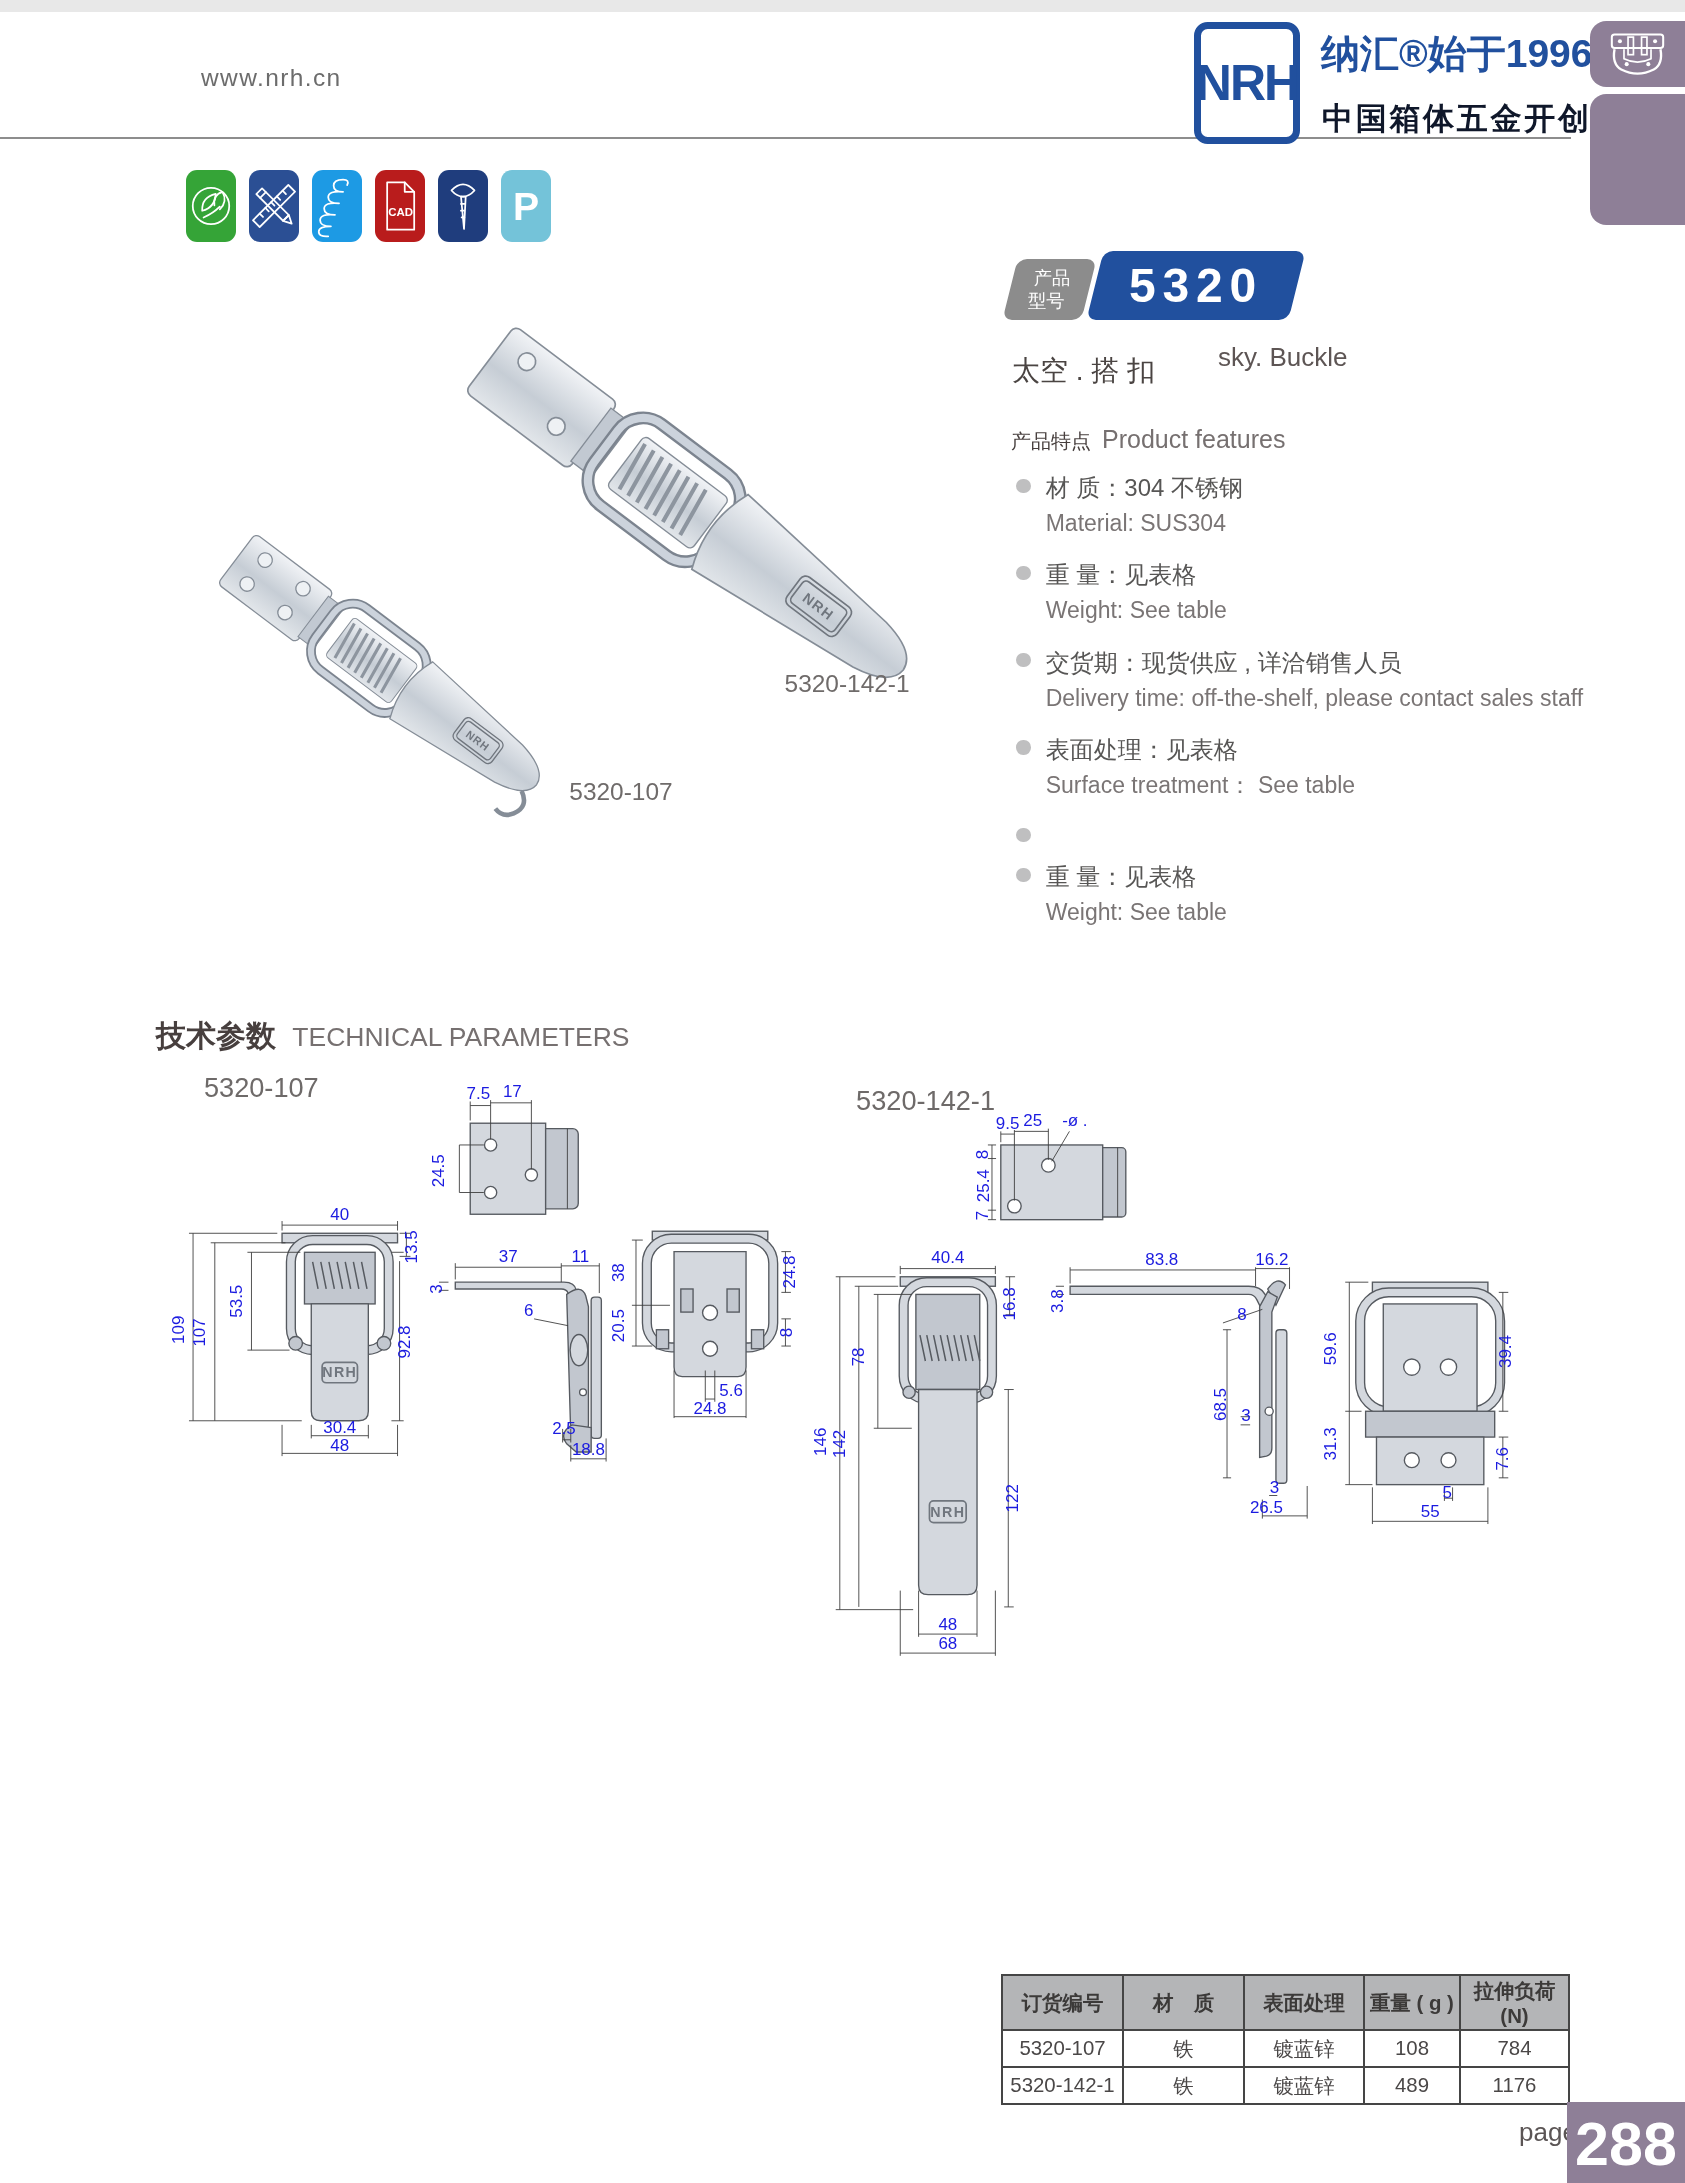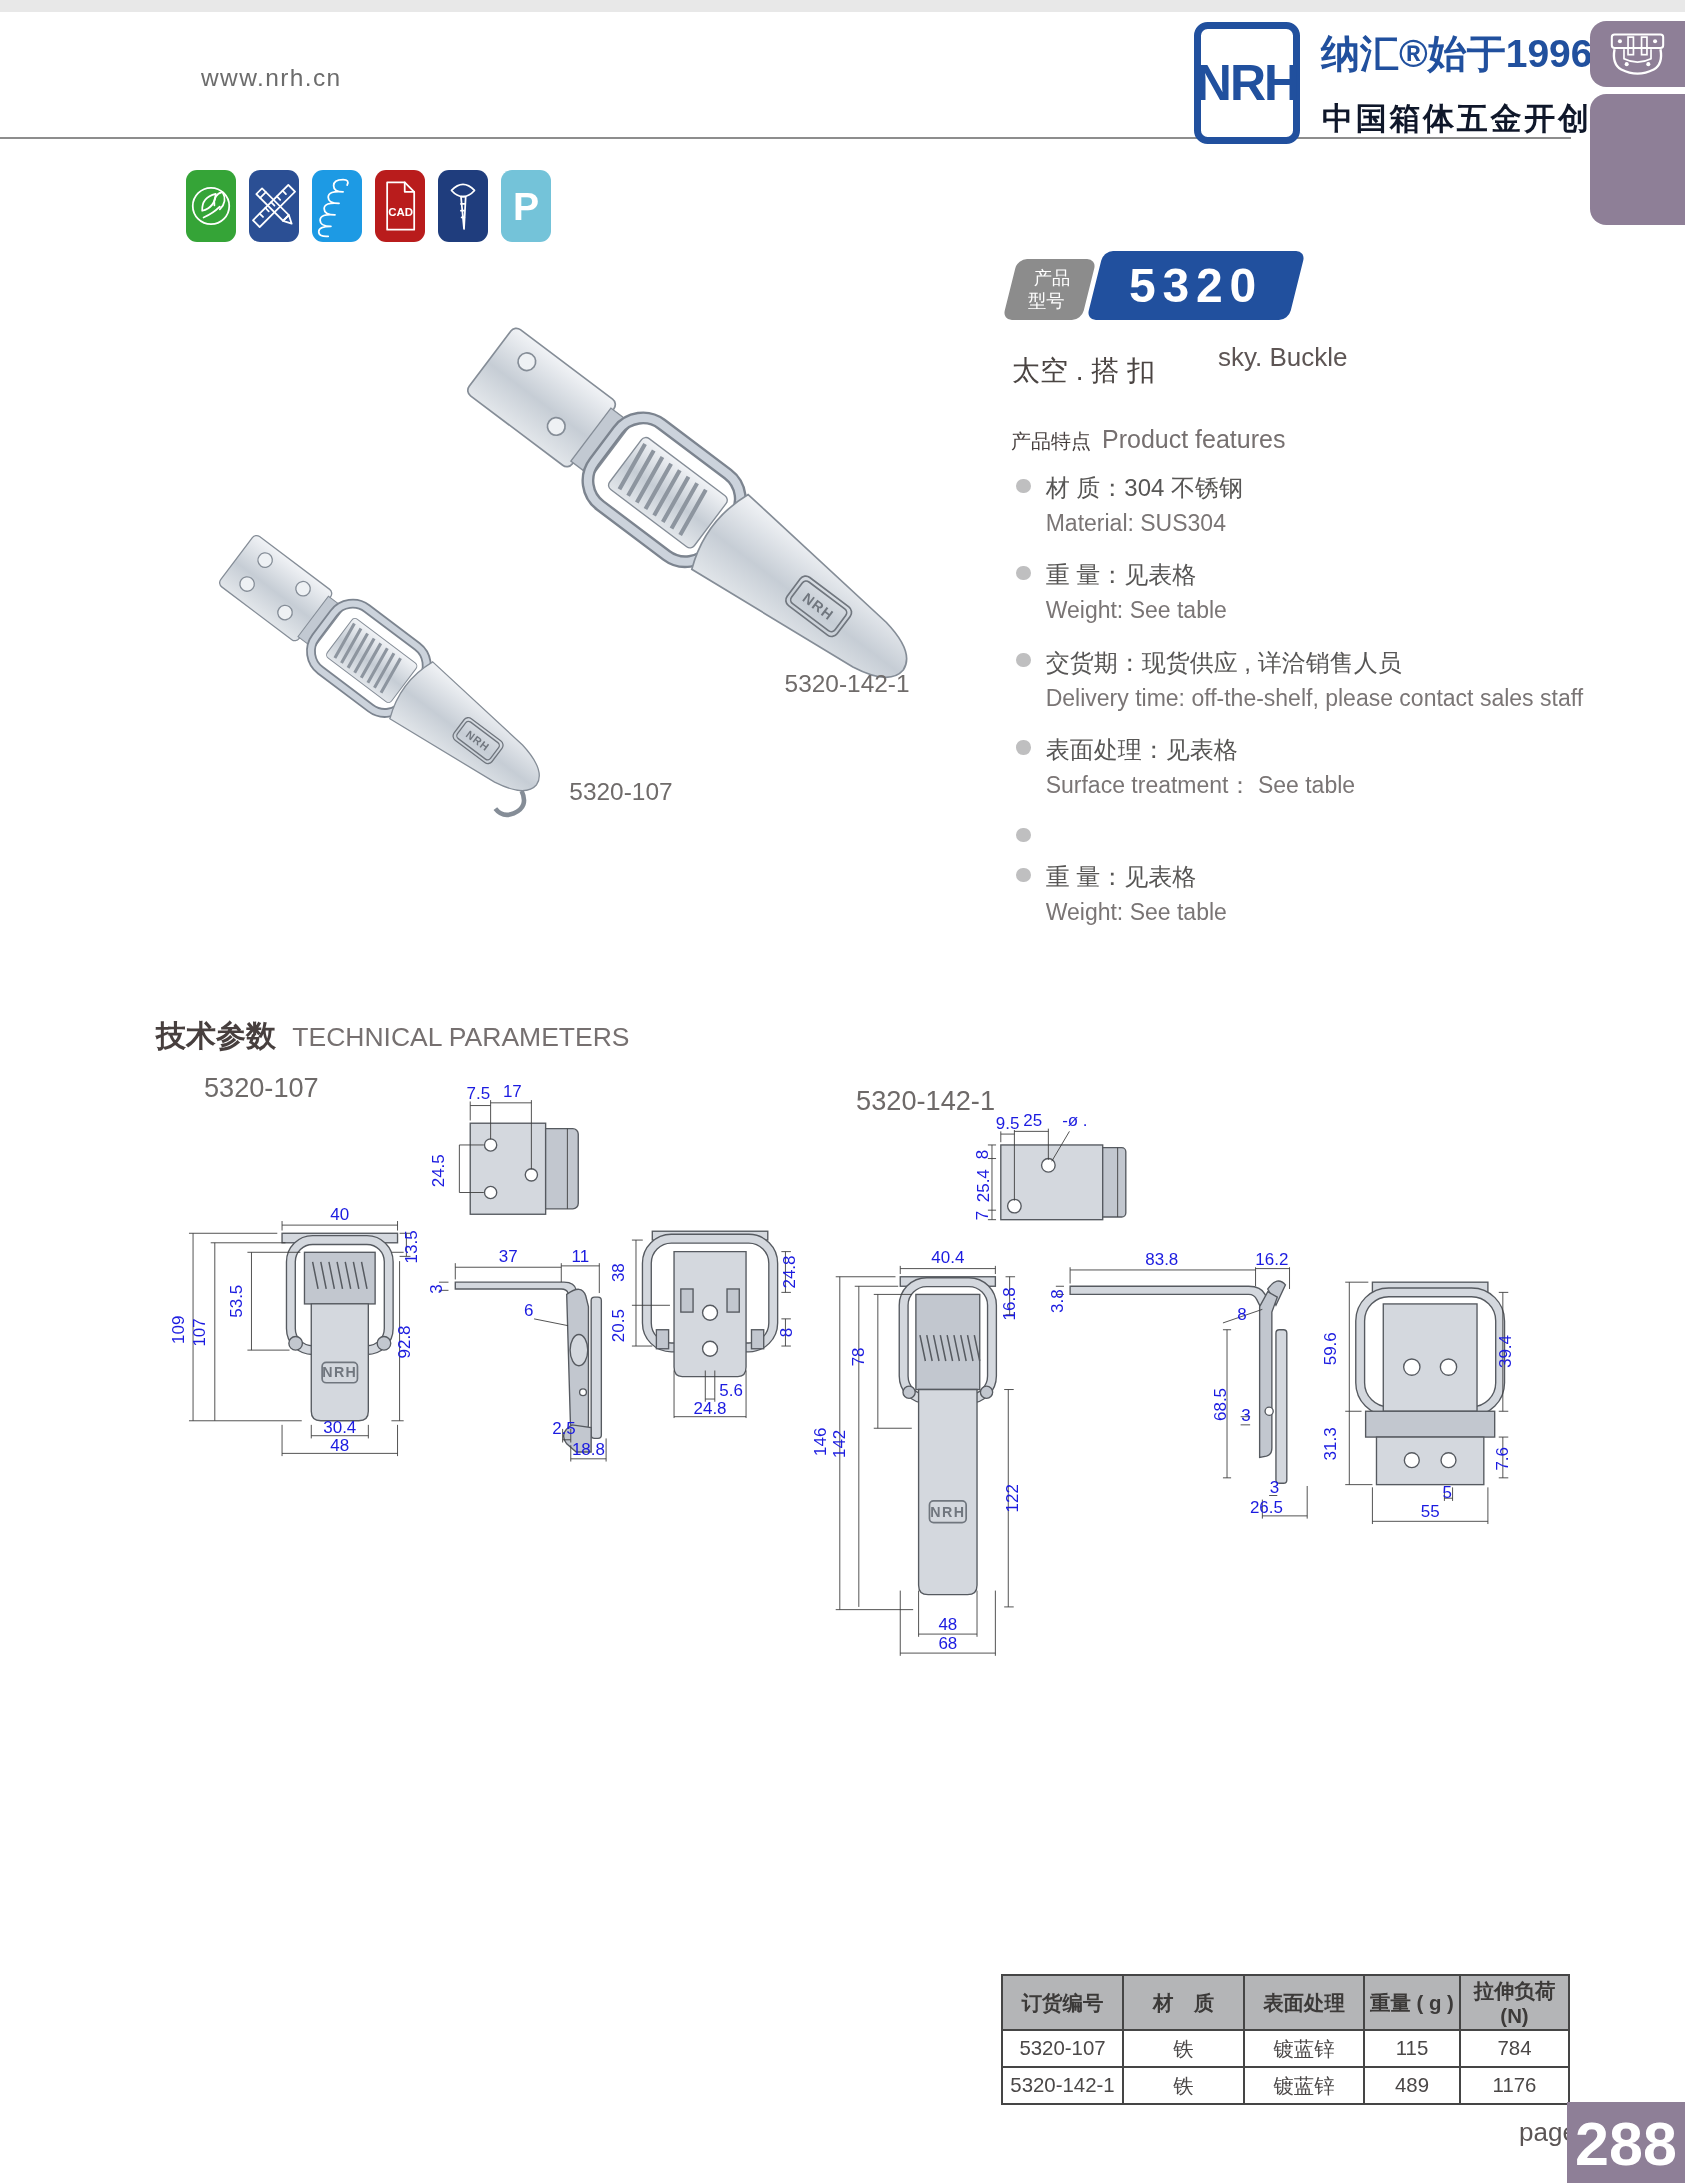--- a/index.html
+++ b/index.html
@@ -467,21 +467,21 @@
           <th>表面处理</th>
           <th>重量 ( g )</th>
           <th>拉伸负荷 (N)</th>
         </tr>
       </thead>
     <tbody>
         <tr>
           <td>5320-107</td>
           <td>铁</td>
           <td>镀蓝锌</td>
-          <td>115</td>
+          <td>108</td>
           <td>784</td>
         </tr>
         <tr>
           <td>5320-142-1</td>
           <td>铁</td>
           <td>镀蓝锌</td>
           <td>489</td>
           <td>1176</td>
         </tr>
       </tbody>

